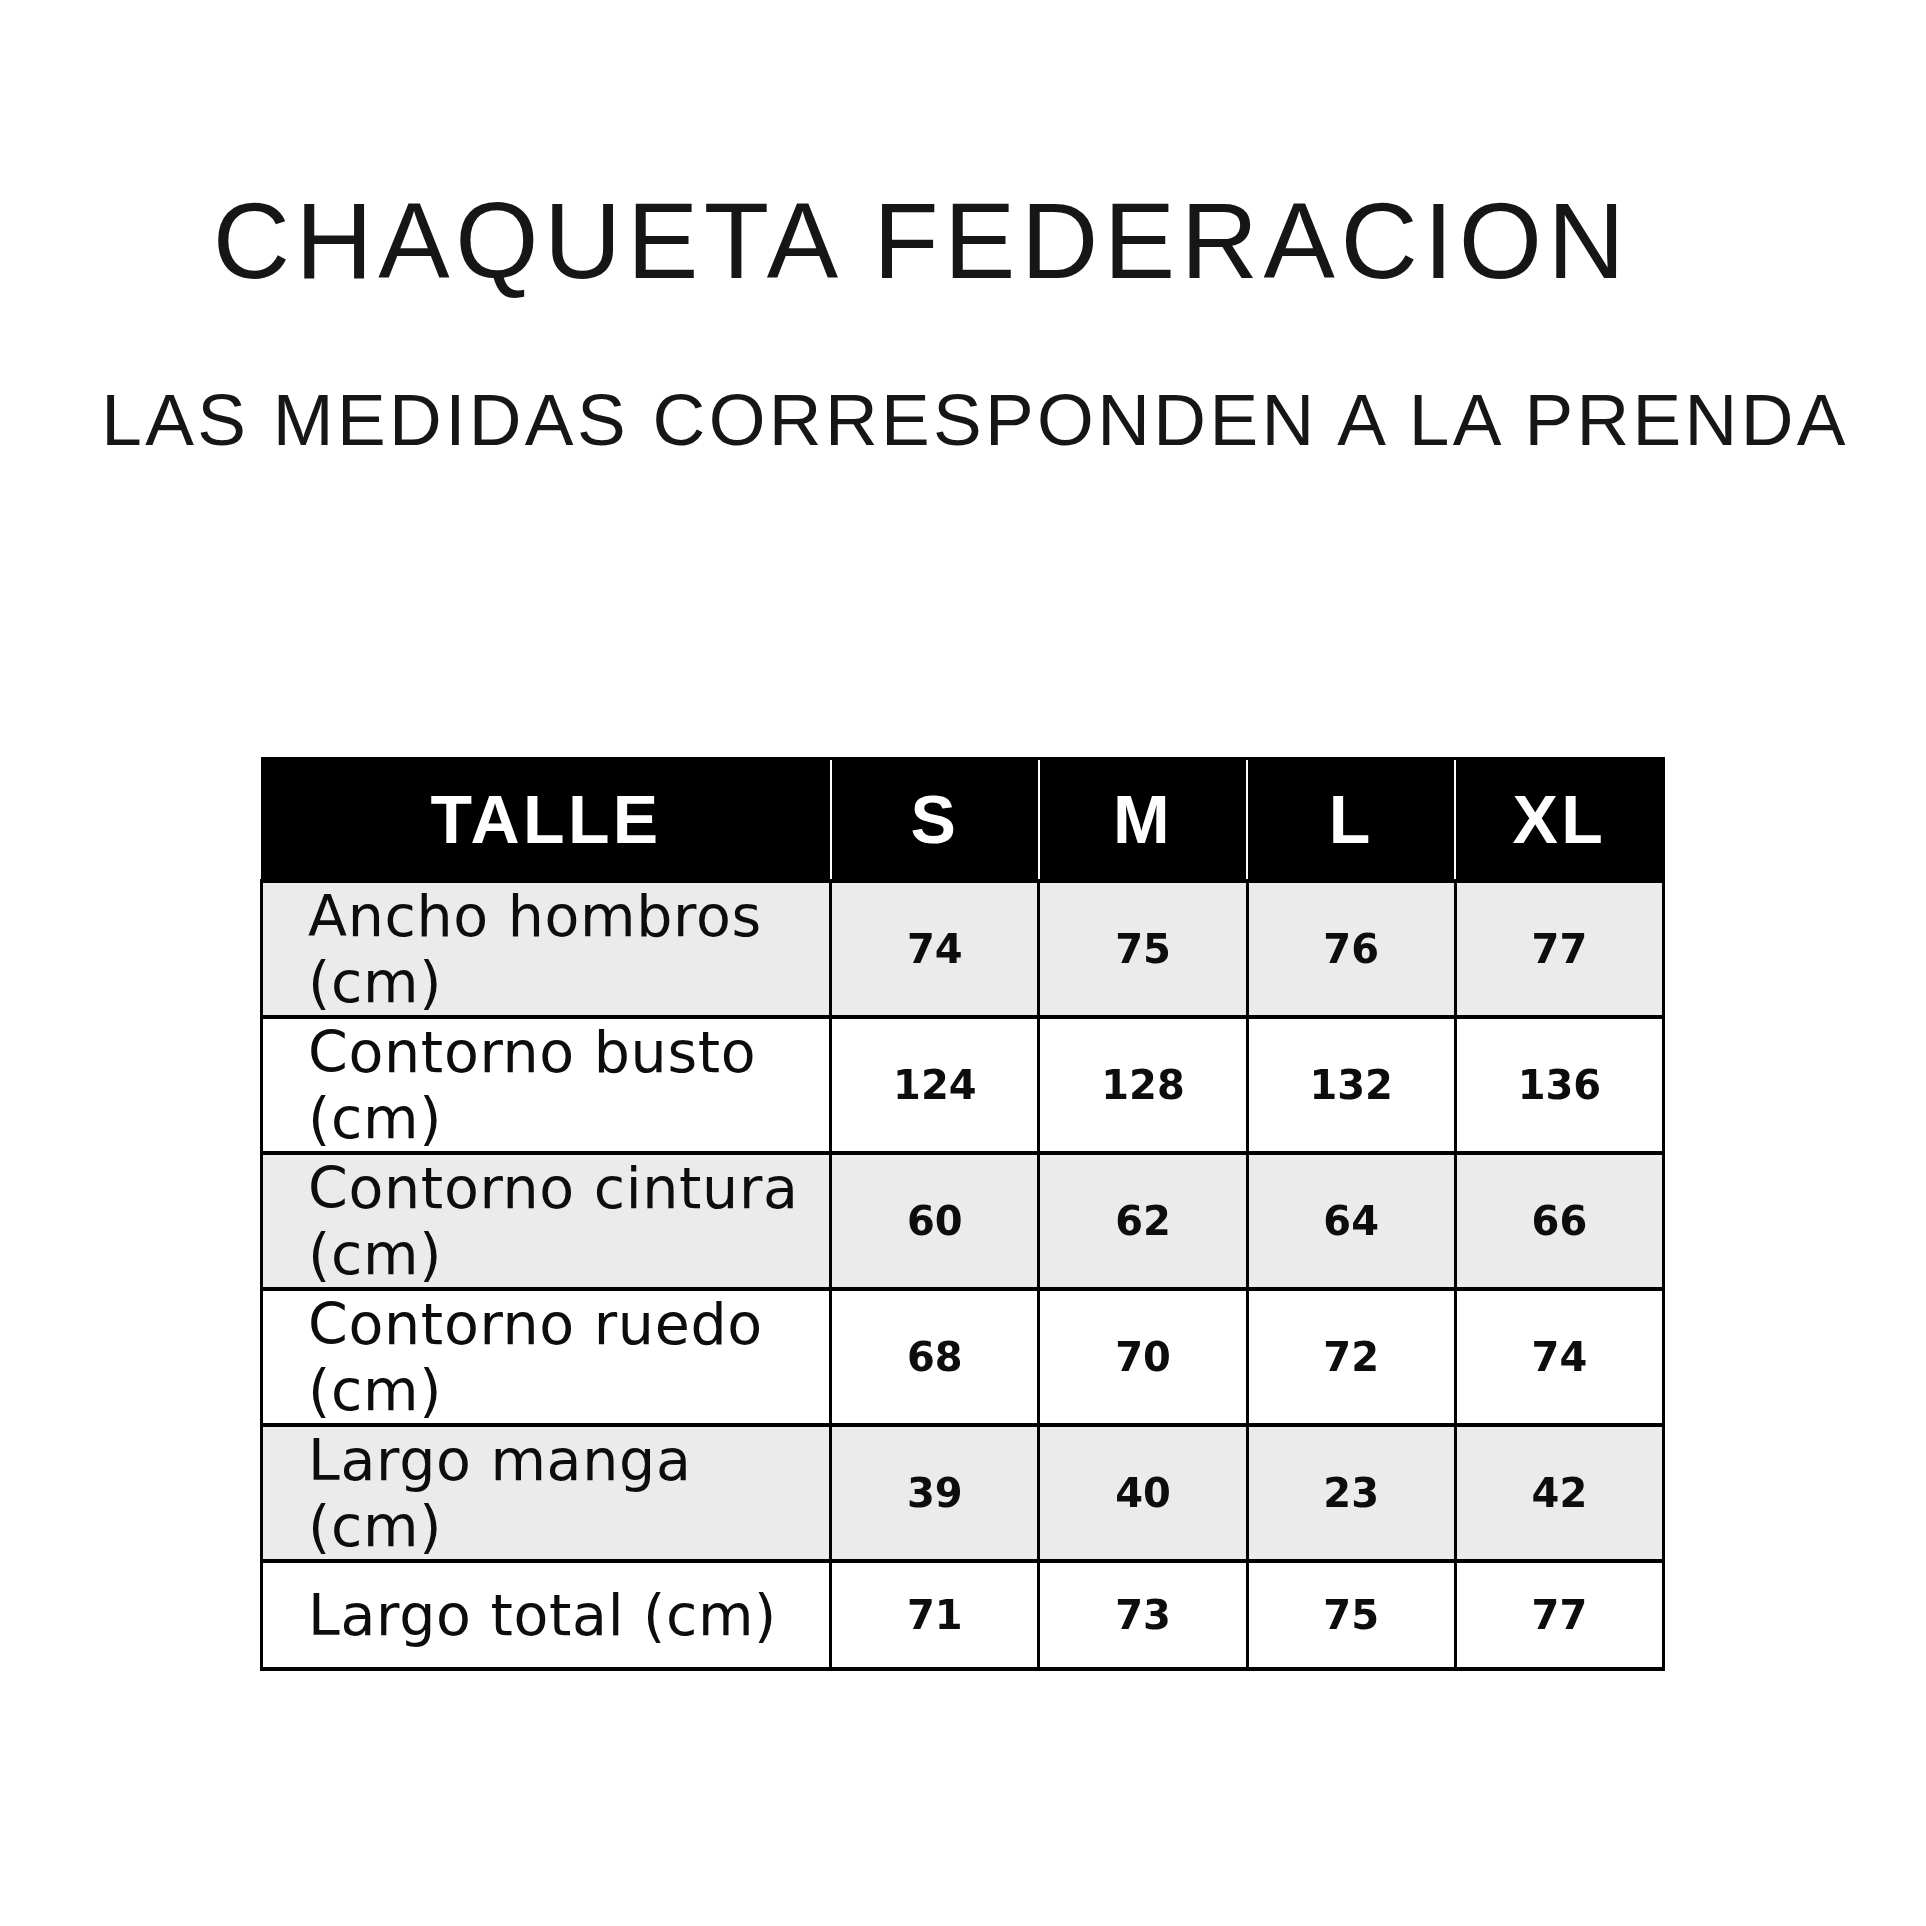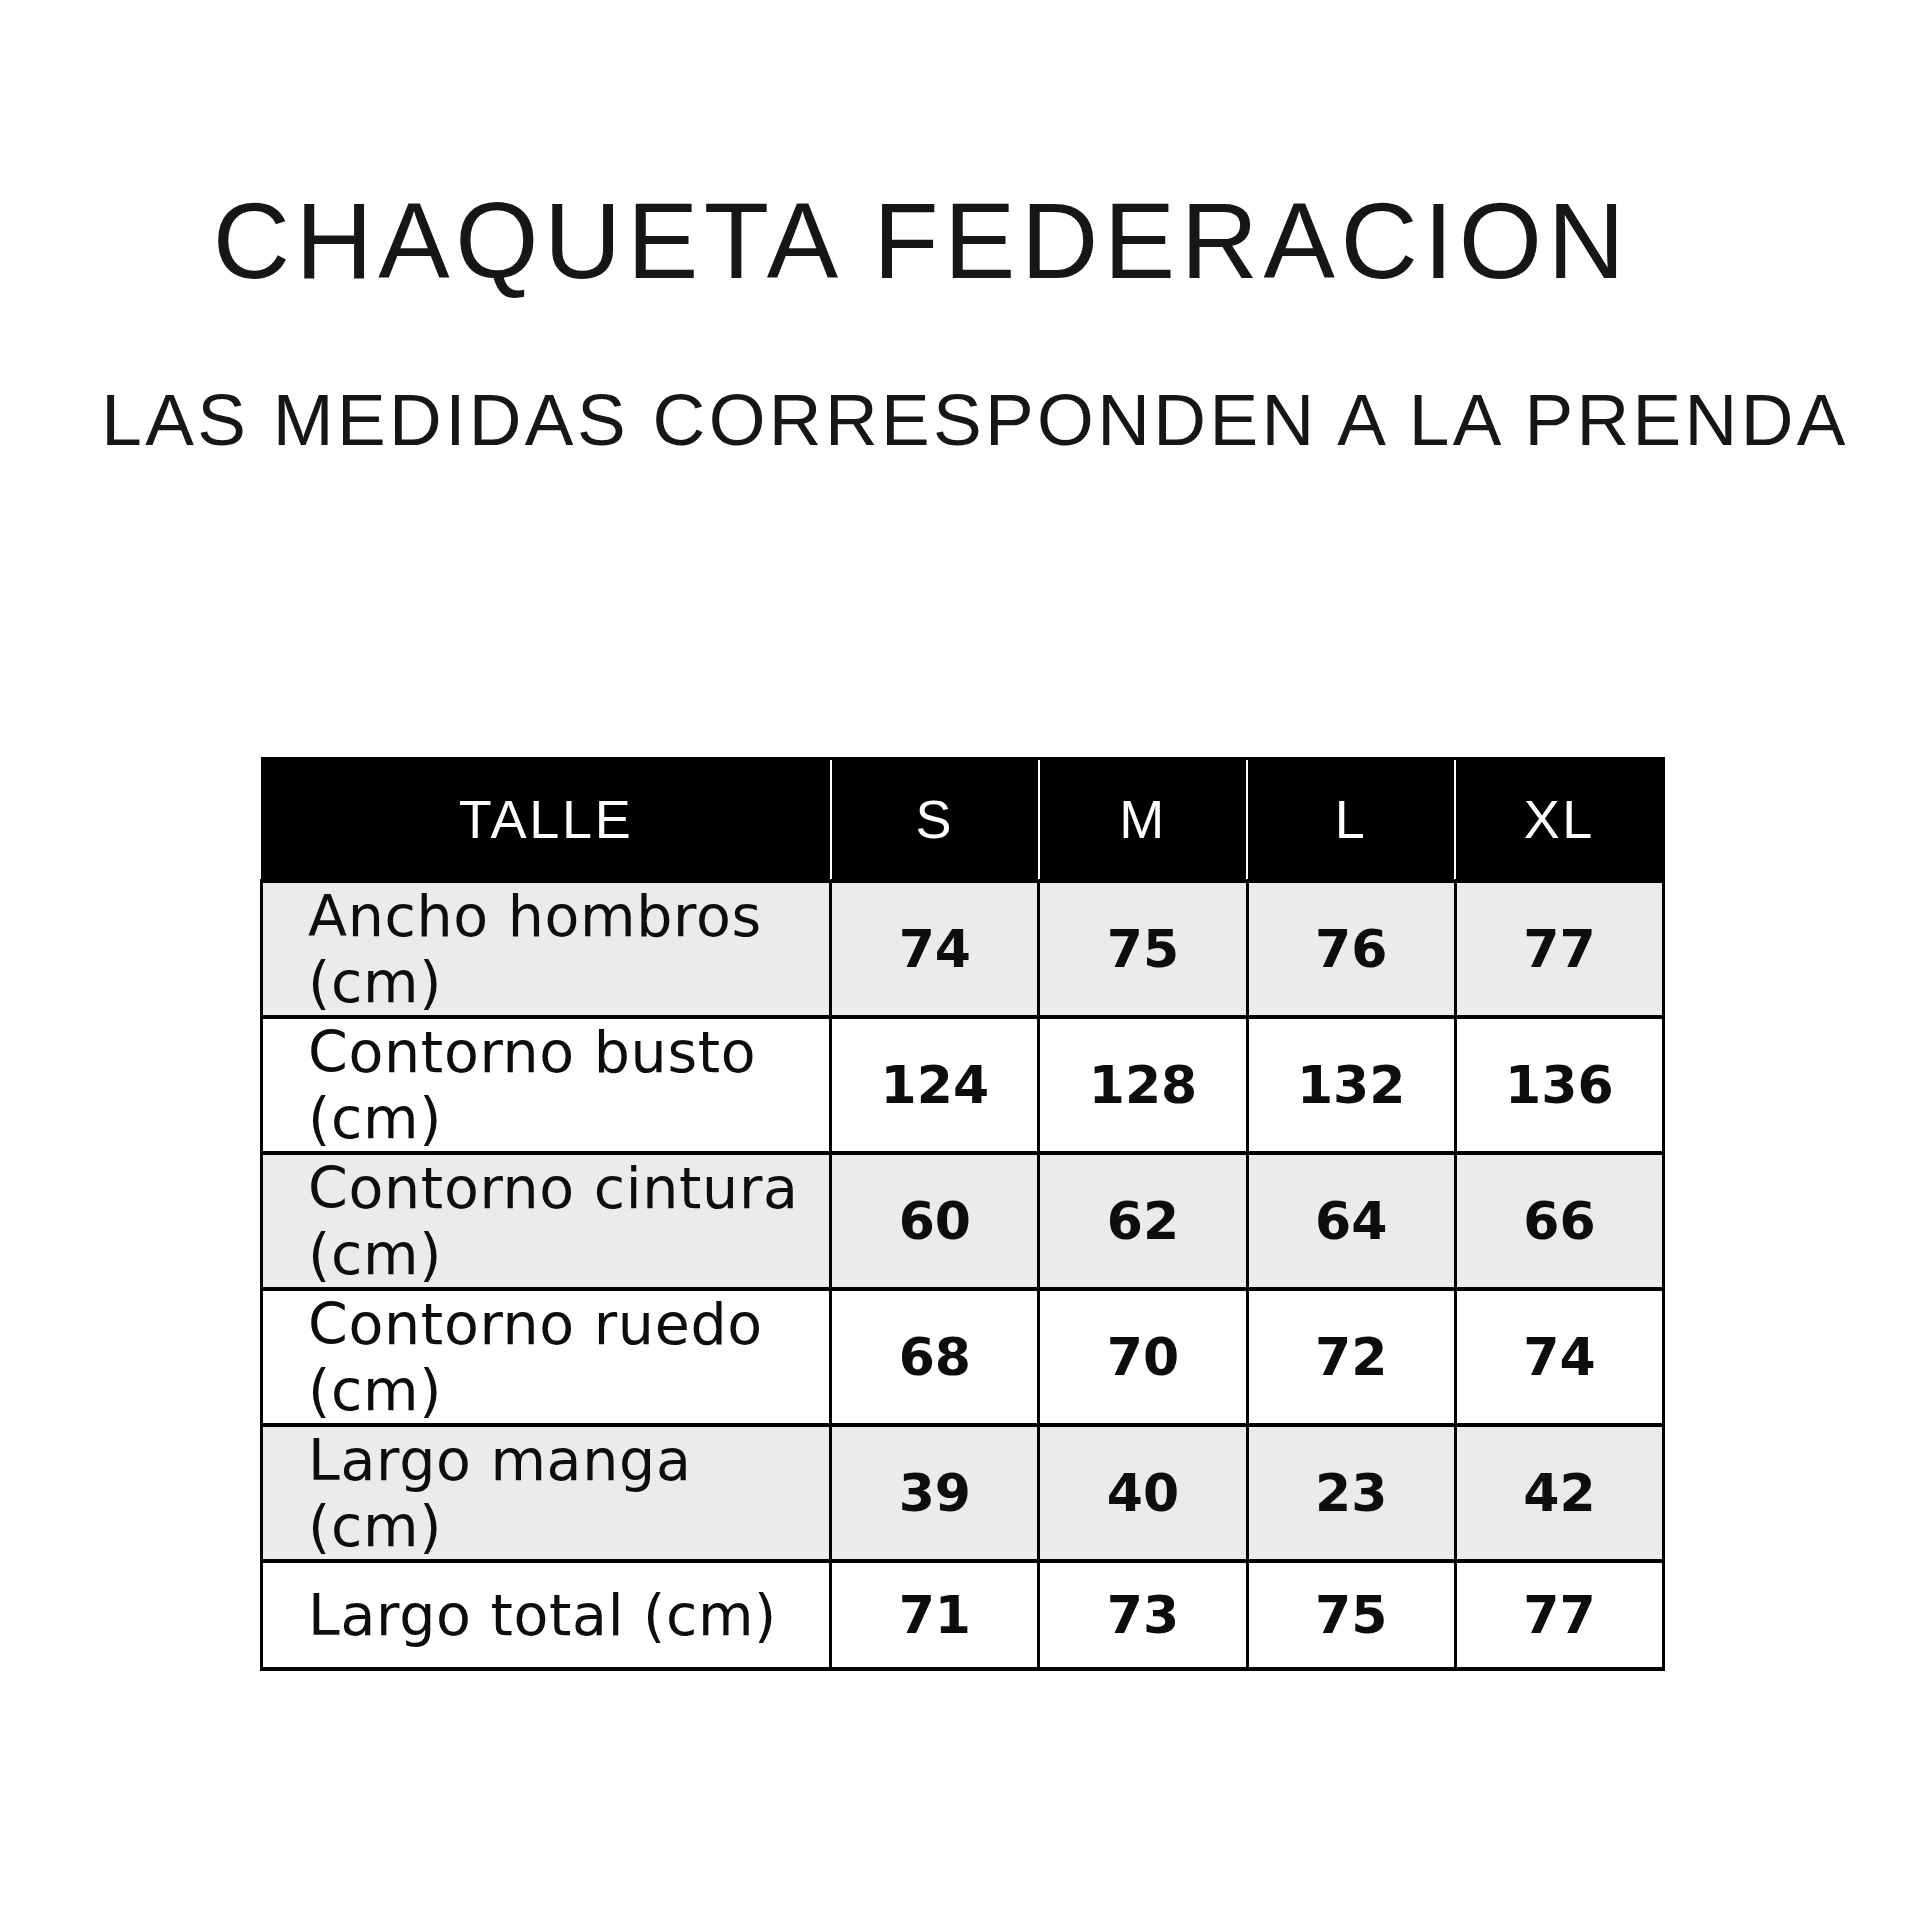--- a/index.html
+++ b/index.html
@@ -22,28 +22,28 @@
     position:absolute;left:260px;top:757px;width:1405px;
     border-collapse:collapse;table-layout:fixed;color:#0d0d0d;
   }
   .size-table col.c-label{width:40.6%}
   .size-table col.c-size{width:14.85%}
   .size-table th,.size-table td{
     border:3.1px solid #000;vertical-align:middle;text-align:center;padding:0;
   }
   .size-table thead th{
     background:#000;color:#fff;height:122px;
-    font-size:54px;font-weight:normal;letter-spacing:.05em;
+    font-size:68px;font-weight:bold;letter-spacing:.05em;
     border-left:2.3px solid #fff;border-right:2.3px solid #fff;
     border-top:3.1px solid #000;border-bottom:4.6px solid #000;
   }
   .size-table thead th:first-child{border-left-color:#000}
   .size-table thead th:last-child{border-right-color:#000}
   .size-table tbody td{
-    height:108px;font-size:52px;font-weight:bold;
+    height:108px;font-size:40px;font-weight:bold;
     border-top-width:4.6px;border-bottom-width:4.6px;
     font-family:"DejaVu Sans","Liberation Sans",sans-serif;
   }
   .size-table tbody td.row-label{
     text-align:left;padding-left:45px;
     font-weight:normal;font-size:57px;letter-spacing:.012em;
   }
   .size-table tbody tr.stripe{background:#ebebeb}
   .size-table tbody tr.plain{background:#ffffff}
 </style>

